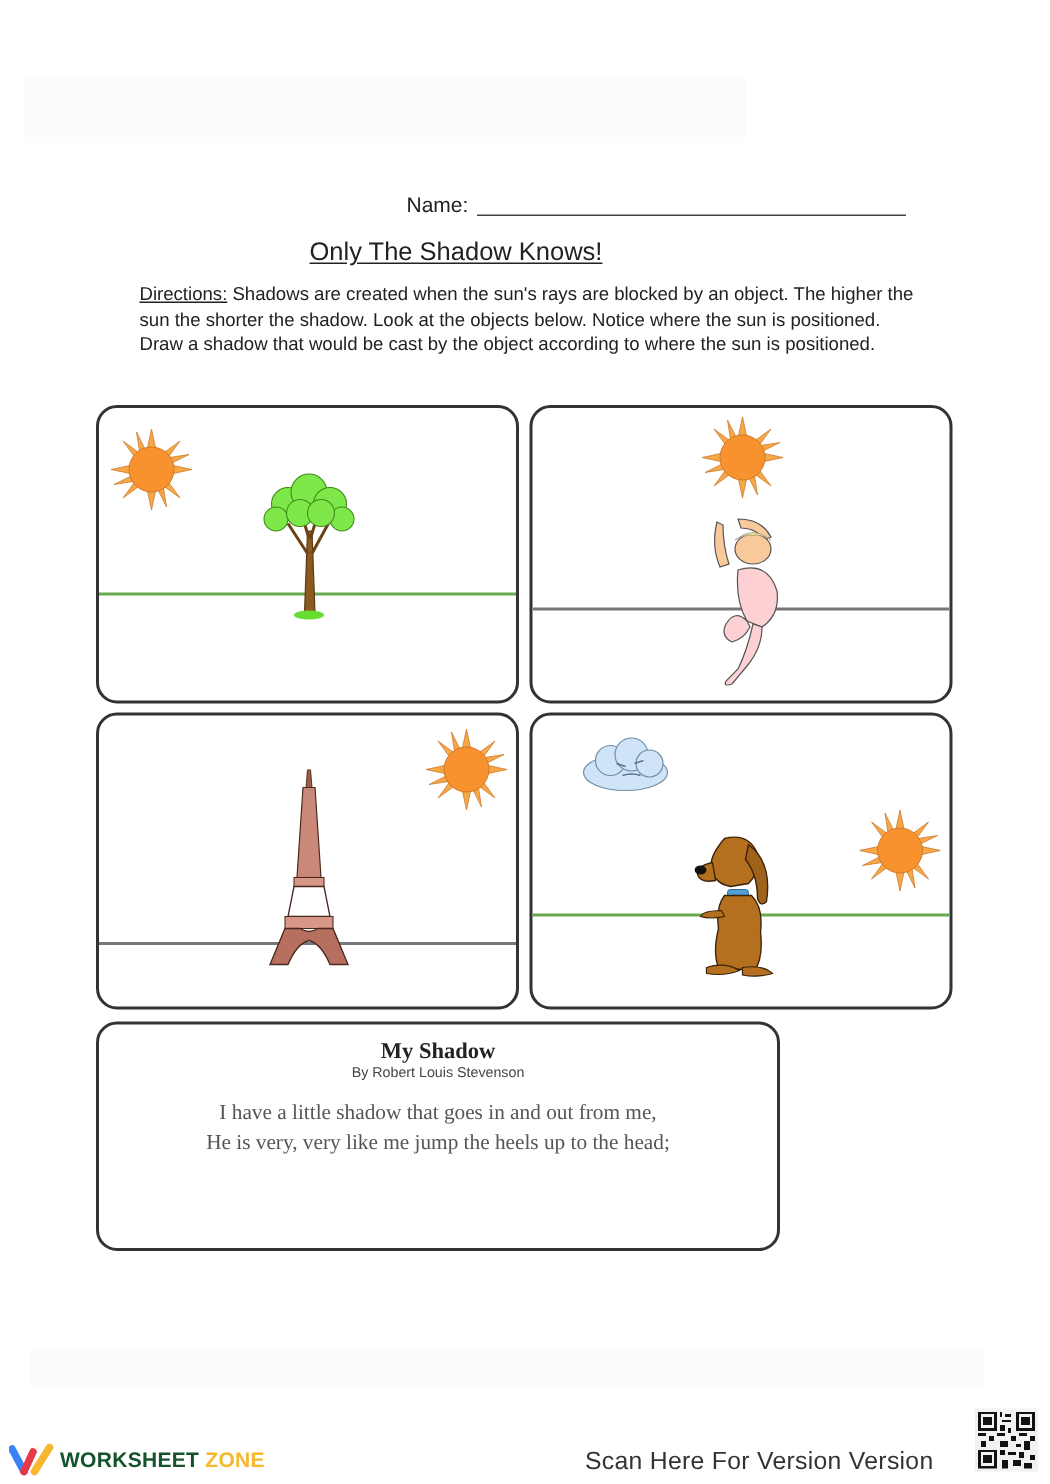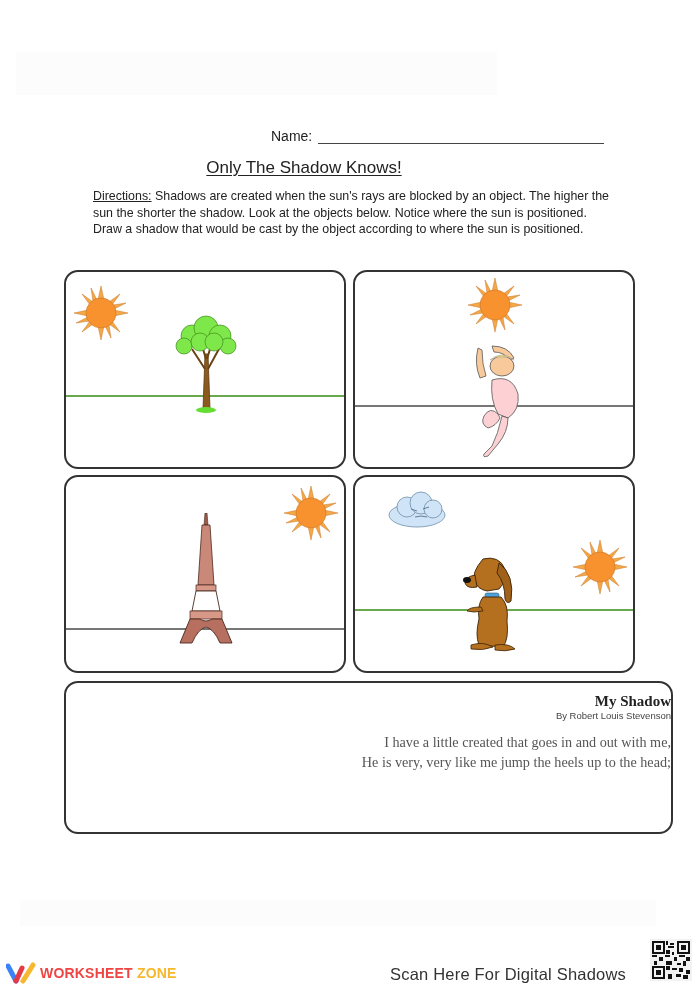--- a/index.html
+++ b/index.html
@@ -8,27 +8,27 @@
   .ghost { position:absolute; background:#fcfcfc; }
   .name-row { position:absolute; left:271px; top:128px; font-size:14px; color:#222; display:flex; align-items:flex-end; }
   .name-line { display:inline-block; width:286px; border-bottom:1px solid #444; margin-left:6px; height:12px; }
   .title { position:absolute; left:0; width:608px; top:158px; text-align:center; font-size:17px;
            text-decoration:underline; text-underline-offset:2px; color:#222; }
   .directions { position:absolute; left:93px; top:188px; width:520px; font-size:12.4px; line-height:16.5px; color:#222; }
   .directions .lbl { text-decoration:underline; }
   .panel { position:absolute; border:2px solid #333; border-radius:14px; background:#fff; box-sizing:border-box; overflow:hidden; }
   .ground { position:absolute; left:0; right:0; height:2px; }
   .art { position:absolute; }
-  .poem { position:absolute; left:64px; top:681px; width:609px; height:153px; border:2px solid #333; border-radius:14px; box-sizing:border-box; text-align:right; }
+  .poem { position:absolute; left:64px; top:681px; width:456px; height:153px; border:2px solid #333; border-radius:14px; box-sizing:border-box; text-align:center; }
   .poem-title { font-family:"Liberation Serif", serif; font-size:15px; font-weight:bold; color:#222; margin-top:10px; }
   .poem-author { font-size:9.5px; color:#444; margin-top:0; }
   .poem-lines { font-family:"Liberation Serif", serif; font-size:14.2px; line-height:19.5px; color:#555; margin-top:12px; }
   .footer-logo { position:absolute; left:6px; top:962px; display:flex; align-items:center; }
   .footer-logo .txt { font-weight:bold; font-size:14px; letter-spacing:0.2px; margin-left:4px; }
-  .brand-a { color:#ef4444; }
+  .brand-a { color:#14532d; }
   .brand-b { color:#f5b82e; }
   .scan { position:absolute; left:390px; top:965px; font-size:16.5px; color:#333; letter-spacing:0.2px; }
   .qr { position:absolute; left:650px; top:939px; width:42px; height:42px; background:#f2f2f2; padding:2px; box-sizing:border-box; }
 </style>
 </head>
 <body>
 
 <div class="ghost" style="left:16px;top:52px;width:481px;height:43px;"></div>
 <div class="ghost" style="left:20px;top:900px;width:636px;height:26px;"></div>
 
@@ -176,37 +176,37 @@
     <path d="M18,52 Q6,52 4,56 Q10,58 20,56 Z" fill="#b5701f" stroke="#3a2208" stroke-width="0.8"></path>
     <path d="M8,90 Q20,86 30,92 Q20,96 8,94 Z" fill="#b5701f" stroke="#3a2208" stroke-width="0.8"></path>
     <path d="M32,90 Q46,88 52,94 Q42,97 32,95 Z" fill="#b5701f" stroke="#3a2208" stroke-width="0.8"></path>
   </svg>
 </div>
 
 <div class="poem">
   <div class="poem-title">My Shadow</div>
   <div class="poem-author">By Robert Louis Stevenson</div>
   <div class="poem-lines">
-    <div>I have a little created that goes in and out with me,</div>
+    <div>I have a little shadow that goes in and out from me,</div>
     <div>He is very, very like me jump the heels up to the head;</div>
   </div>
 </div>
 
 <div class="footer-logo">
   <svg width="30" height="22" viewBox="0 0 30 22">
     <path d="M2,4 L10,19" stroke="#3b82f6" stroke-width="5" stroke-linecap="round"></path>
     <path d="M10,19 L16,6" stroke="#e63946" stroke-width="5" stroke-linecap="round"></path>
     <path d="M17,19 L27,3" stroke="#f5b82e" stroke-width="5" stroke-linecap="round"></path>
   </svg>
   <span class="txt">
     <span class="brand-a">WORKSHEET</span>&nbsp;<span class="brand-b">ZONE</span>
   </span>
 </div>
 
-<div class="scan">Scan Here For Digital Shadows</div>
+<div class="scan">Scan Here For Version Version</div>
 
 <div class="qr">
   <svg width="38" height="38" viewBox="0 0 21 21" shape-rendering="crispEdges">
     <rect width="21" height="21" fill="#f2f2f2"></rect>
     <g fill="#111">
       <rect x="0" y="0" width="7" height="7"></rect>
         <rect x="1" y="1" width="5" height="5" fill="#f2f2f2"></rect>
         <rect x="2" y="2" width="3" height="3"></rect>
       <rect x="14" y="0" width="7" height="7"></rect>
         <rect x="15" y="1" width="5" height="5" fill="#f2f2f2"></rect>

